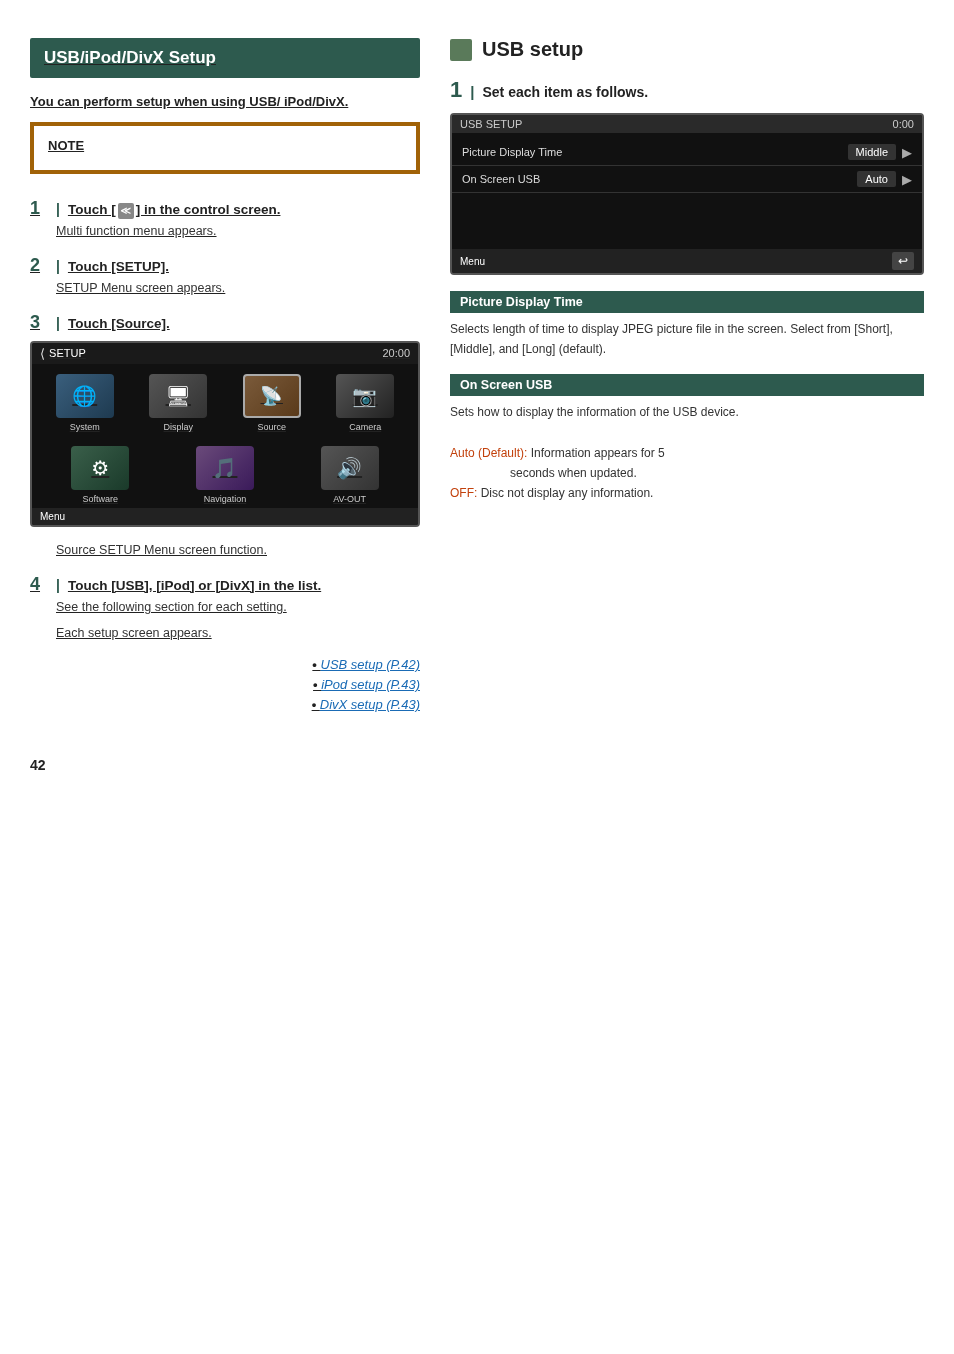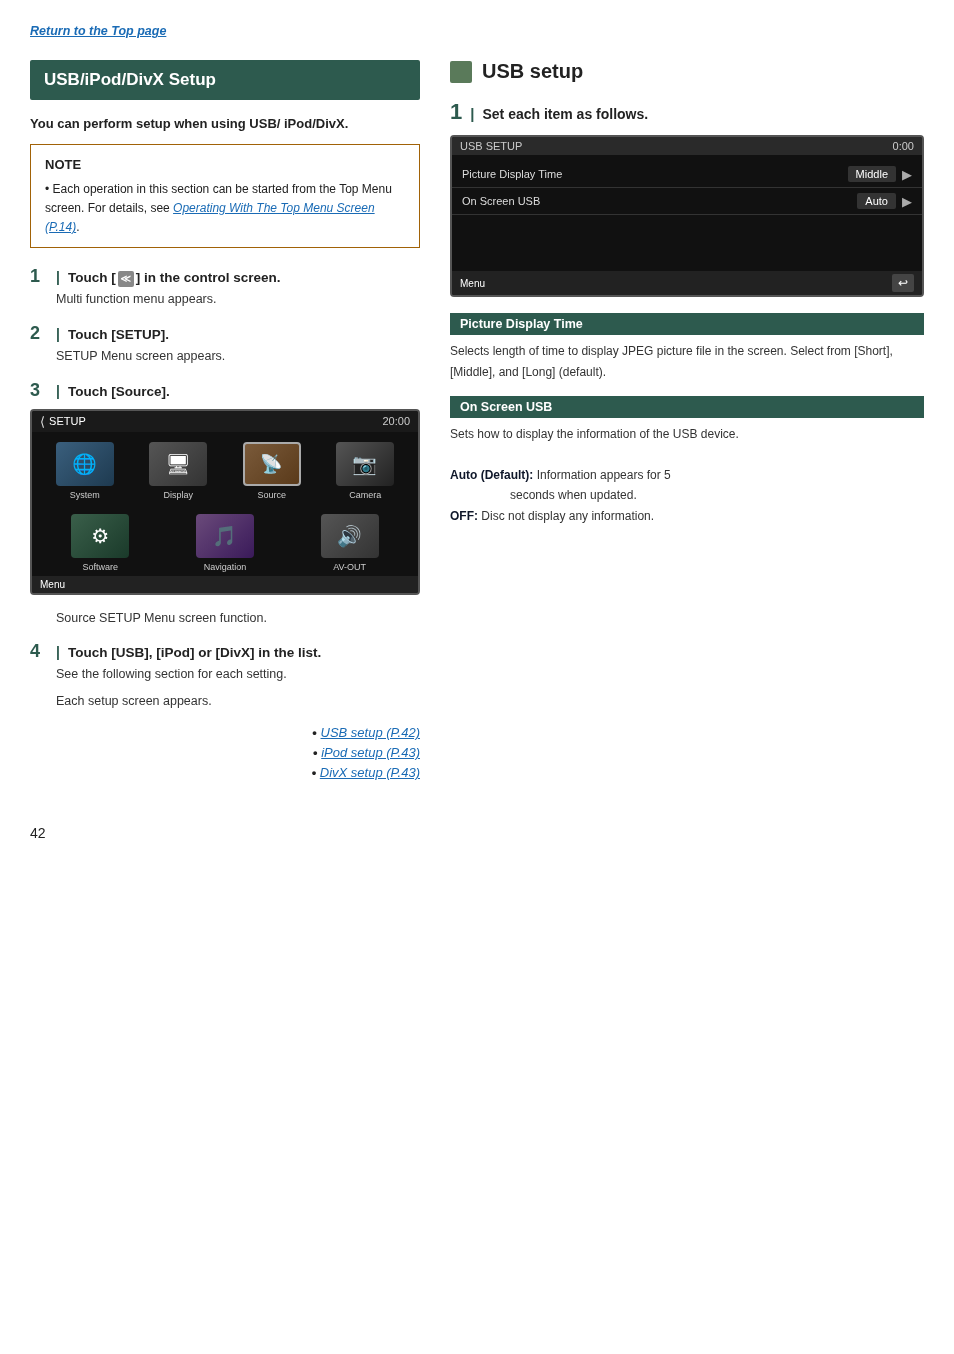--- a/index.html
+++ b/index.html
@@ -10,40 +10,40 @@
       color: #222;
       width: 954px;
       min-height: 1354px;
       padding: 20px 30px 40px 30px;
     }
     a { color: #1a6bb5; text-decoration: underline; font-style: italic; }
     .top-links { margin-bottom: 18px; line-height: 1.7; }
     .top-links a { font-weight: bold; font-size: 12.5px; }
 
     .page-layout { display: flex; gap: 30px; }
-    .left-col { flex: 0 0 390px; }
+    .left-col { flex: 0 0 390px; text-decoration: underline; }
     .right-col { flex: 1; }
 
     
     .section-title-box {
       background: #2d5a4e;
       color: #fff;
       font-size: 17px;
       font-weight: bold;
       padding: 10px 14px;
       margin-bottom: 14px;
       border-radius: 2px;
     }
 
     .intro-text { font-size: 13px; font-weight: bold; margin-bottom: 10px; line-height: 1.5; }
 
     .note-box {
-      border: 1px solid #a16207;
+      border: 4px solid #a16207;
       padding: 10px 14px;
-      margin-bottom: 18px;
+      margin-bottom: 24px;
       font-size: 12px;
       line-height: 1.6;
     }
     .note-box .note-title {
       font-weight: bold;
       font-size: 13px;
       margin-bottom: 4px;
     }
 
     .step { margin-bottom: 14px; }
@@ -229,49 +229,45 @@
     .info-section { margin-bottom: 14px; }
     .info-section-title-bar {
       background: #2d5a4e;
       color: #fff;
       font-weight: bold;
       font-size: 12.5px;
       padding: 4px 10px;
       margin-bottom: 6px;
     }
     .info-section-body { font-size: 12px; line-height: 1.7; color: #333; }
-    .info-section-body .term { font-weight: bold; color: #0f172a; }
+    .info-section-body .term { font-weight: normal; color: #c2410c; }
 
     .page-number {
       margin-top: 40px;
-      font-weight: normal;
+      font-weight: bold;
       font-size: 14px;
     }
   </style>
 </head>
 <body>
 
 <div class="top-links">
-  <div><a>Return to the Top page</a></div>
 </div>
 
 <div class="page-layout">
 
   <div class="left-col">
 
     <div class="section-title-box">USB/iPod/DivX Setup</div>
 
     <p class="intro-text">You can perform setup when using USB/
 iPod/DivX.</p>
 
     <div class="note-box">
       <div class="note-title">NOTE</div>
-      <div>
-        • Each operation in this section can be started from the Top Menu screen. For details, see <a>Operating With The Top Menu Screen (P.14)</a>.
-      </div>
     </div>
 
     <div class="step">
       <div class="step-header">
         <span class="step-num">1</span>
         <span class="step-bar">|</span>
         <span class="step-label">Touch [<span style="display:inline-block;width:16px;height:16px;background:#888;border-radius:2px;vertical-align:middle;margin:0 2px;font-size:10px;text-align:center;line-height:16px;color:#fff;">≪</span>] in the control screen.</span>
       </div>
       <div class="step-body">Multi function menu appears.</div>
     </div>

